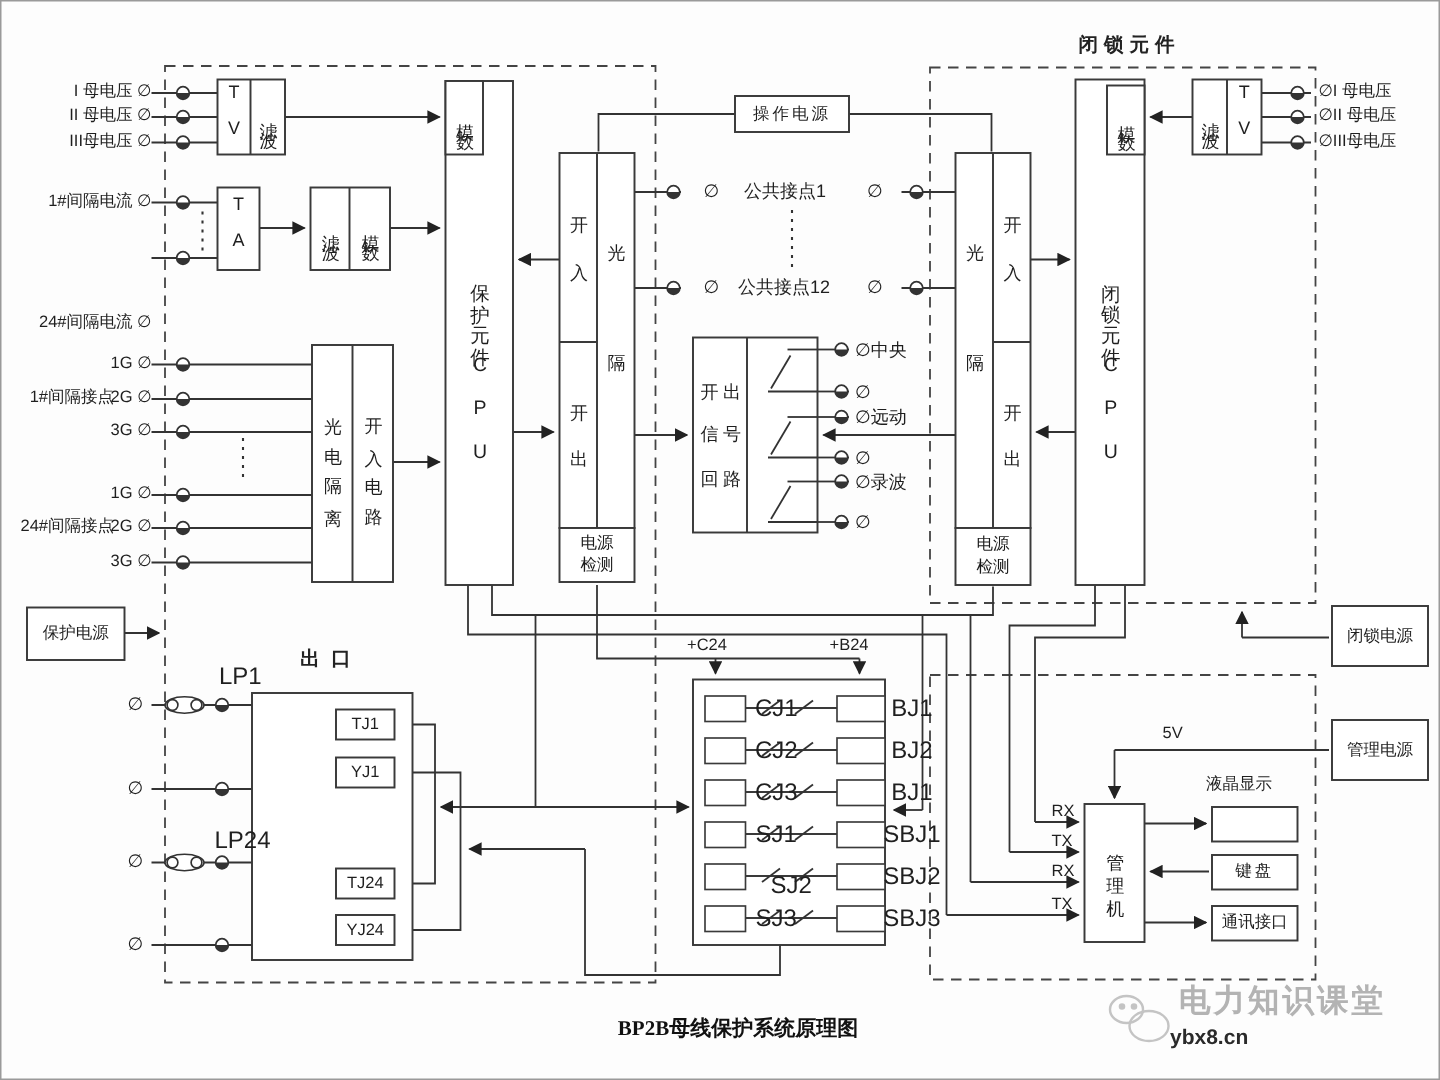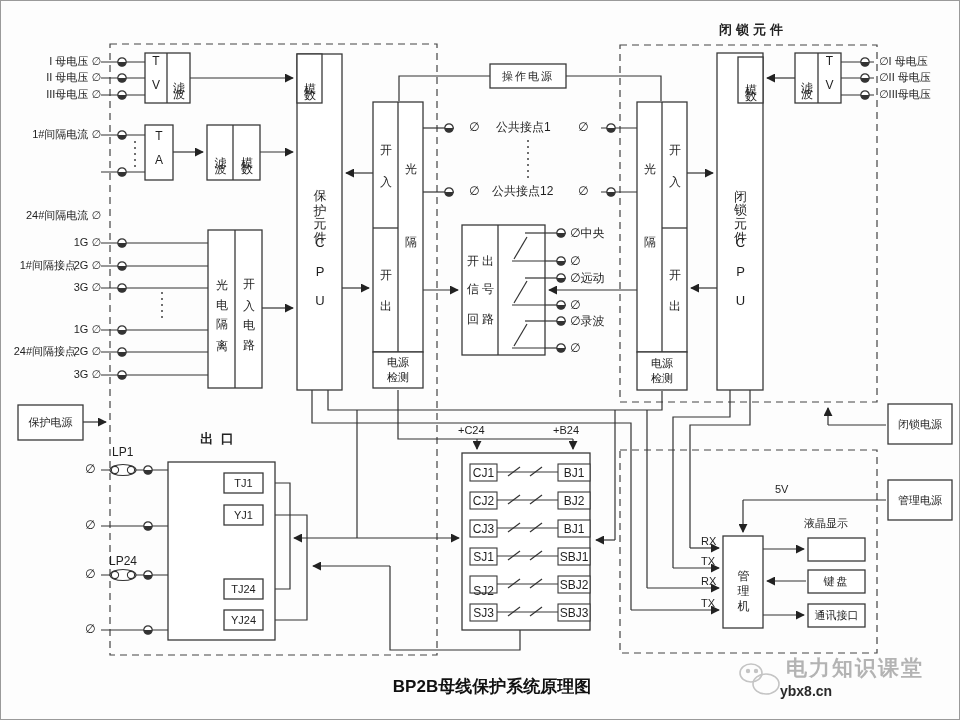--- a/index.html
+++ b/index.html
@@ -2,35 +2,35 @@
 <html><head>
 <meta charset="utf-8">
 <style>
   html,body{margin:0;padding:0;background:#ffffff;}
   .stage{position:relative;width:960px;height:720px;background:#fdfdfd;overflow:hidden;
          font-family:"Liberation Sans","DejaVu Sans",sans-serif;color:#1a1a1a;
          box-shadow:inset 0 0 0 1px #9a9a9a;}
   .stage svg{position:absolute;left:0;top:0;}
   .lbl{position:absolute;white-space:nowrap;font-size:12px;line-height:14px;color:#1f1f1f;}
   .f11{font-size:11px;line-height:13px;}
-  .f10{font-size:12px;line-height:12px;}
+  .f10{font-size:16px;line-height:12px;margin-left:34px;}
   .ctr{display:flex;align-items:center;justify-content:center;text-align:center;}
   .ra{text-align:right;}
   .sec{letter-spacing:4px;font-size:13px;font-weight:bold;color:#222;}
   .vbox{position:absolute;display:flex;align-items:center;justify-content:center;}
   .vt{writing-mode:vertical-lr;text-orientation:upright;font-size:12px;color:#1f1f1f;}
   .ls6{letter-spacing:6px;}
   .ls10{letter-spacing:10px;}
   .ls14{letter-spacing:14px;font-size:13px;}
   .ls20{letter-spacing:20px;}
   .ls30{letter-spacing:30px;}
   .ls74{letter-spacing:74px;}
   .ls15{letter-spacing:15px;}
   .wrap2{width:26px;display:inline-block;text-align:center;word-break:break-all;line-height:15px;font-size:11px;}
-  .title{font-size:17px;font-weight:bold;color:#111;}
+  .title{font-size:14px;font-weight:bold;color:#111;font-family:Liberation Serif, serif;}
   .wm1{font-size:21px;letter-spacing:2px;color:#b3b3b3;font-weight:bold;}
   .wm2{font-size:14px;font-weight:bold;color:#2a2a2a;}
 </style>
 </head>
 <body>
 
 <div class="stage">
 
 <svg width="960" height="720" viewBox="0 0 960 720">
   <defs>
@@ -412,21 +412,21 @@
 <div class="lbl f10" style="left:109px;top:555px;">LP24</div>
 <div class="lbl" style="left:85px;top:462px;">∅</div>
 <div class="lbl" style="left:85px;top:518px;">∅</div>
 <div class="lbl" style="left:85px;top:567px;">∅</div>
 <div class="lbl" style="left:85px;top:622px;">∅</div>
 
 <div class="lbl ctr f10" style="left:470px;top:464px;width:27px;height:17px;">CJ1</div>
 <div class="lbl ctr f10" style="left:470px;top:492px;width:27px;height:17px;">CJ2</div>
 <div class="lbl ctr f10" style="left:470px;top:520px;width:27px;height:17px;">CJ3</div>
 <div class="lbl ctr f10" style="left:470px;top:548px;width:27px;height:17px;">SJ1</div>
-<div class="lbl ctr f10" style="left:454px;top:576px;width:27px;height:30px;padding-left:16px;">SJ2</div>
+<div class="lbl ctr f10" style="left:464px;top:576px;width:27px;height:30px;padding-left:16px;">SJ2</div>
 <div class="lbl ctr f10" style="left:470px;top:604px;width:27px;height:17px;">SJ3</div>
 <div class="lbl ctr f10" style="left:558px;top:464px;width:32px;height:17px;">BJ1</div>
 <div class="lbl ctr f10" style="left:558px;top:492px;width:32px;height:17px;">BJ2</div>
 <div class="lbl ctr f10" style="left:558px;top:520px;width:32px;height:17px;">BJ1</div>
 <div class="lbl ctr f10" style="left:558px;top:548px;width:32px;height:17px;">SBJ1</div>
 <div class="lbl ctr f10" style="left:558px;top:576px;width:32px;height:17px;">SBJ2</div>
 <div class="lbl ctr f10" style="left:558px;top:604px;width:32px;height:17px;">SBJ3</div>
 <div class="lbl ctr f11" style="left:224px;top:473px;width:39px;height:20px;">TJ1</div>
 <div class="lbl ctr f11" style="left:224px;top:505px;width:39px;height:20px;">YJ1</div>
 <div class="lbl ctr f11" style="left:224px;top:579px;width:39px;height:20px;">TJ24</div>

